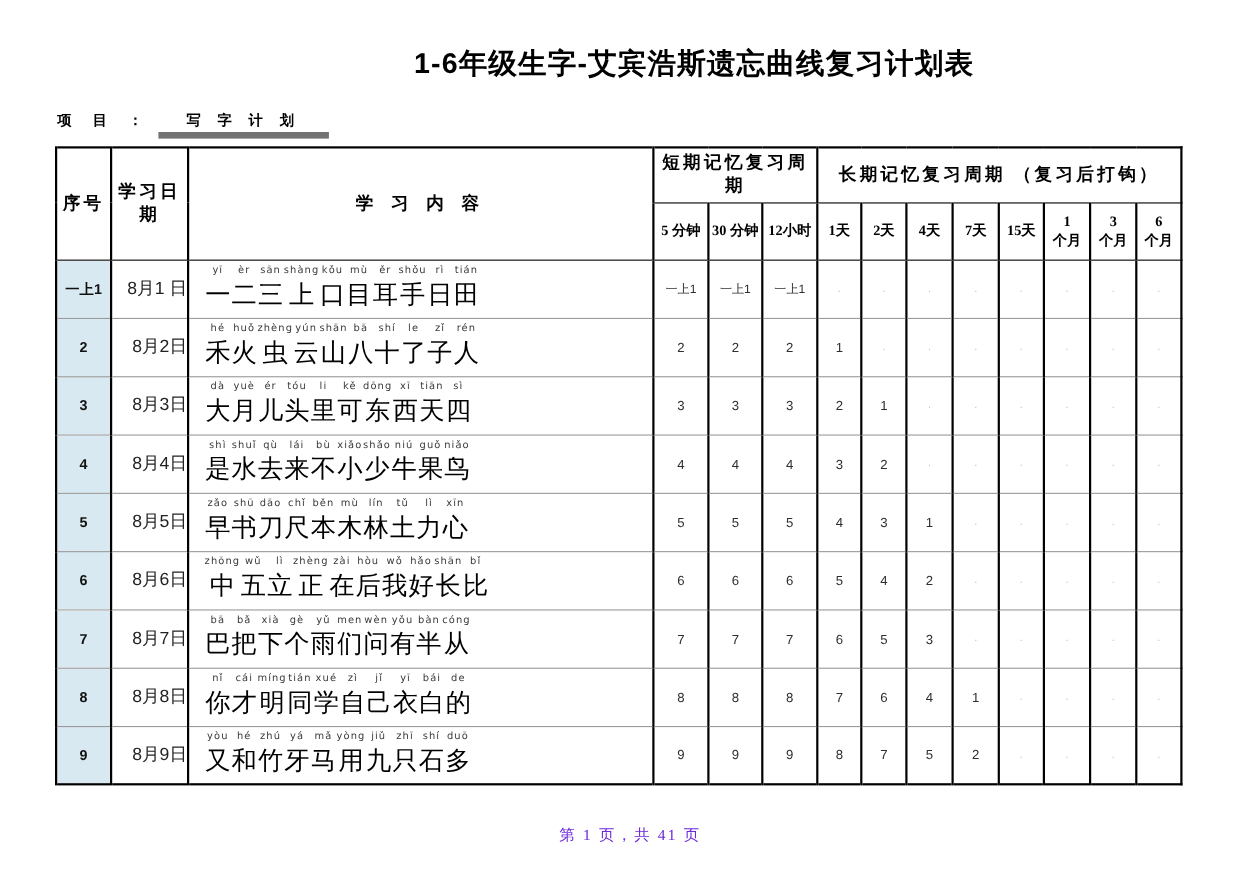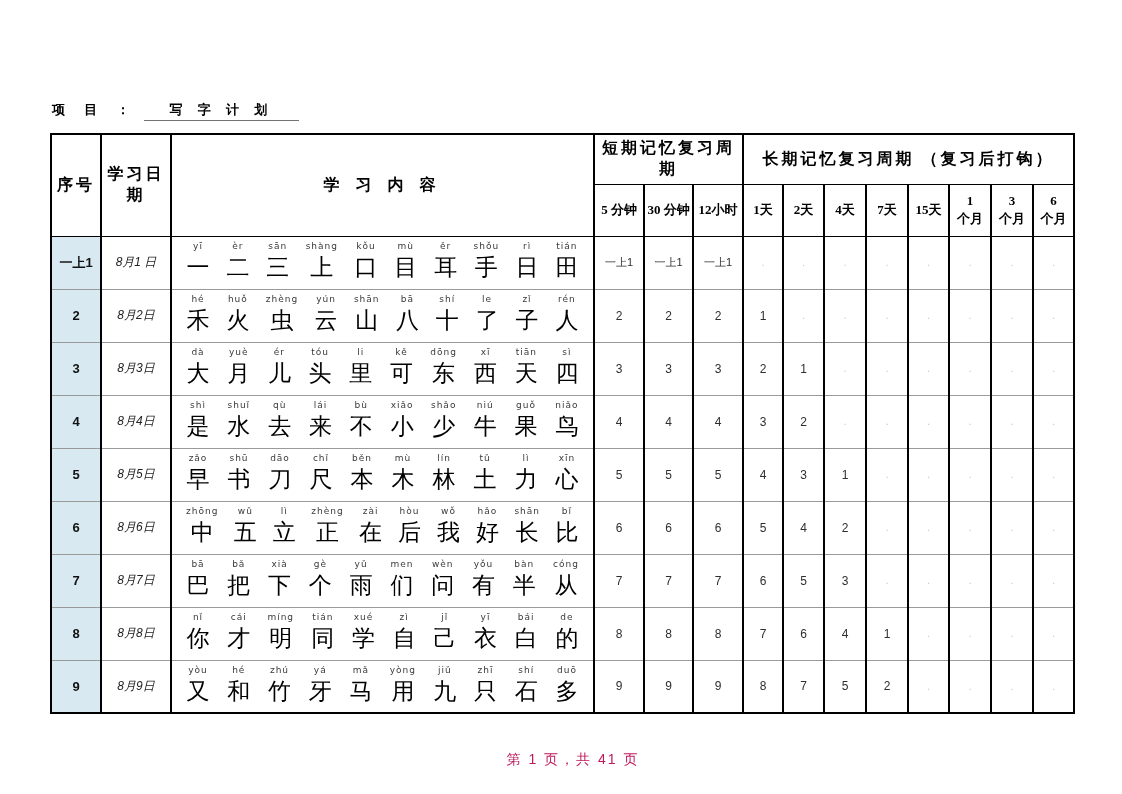--- a/index.html
+++ b/index.html
@@ -7,63 +7,64 @@
               font-family:"Liberation Sans", sans-serif; }
   .page { position:relative; width:1122px; height:794px; background:#fff; }
 
   .title { position:absolute; top:40px; left:0; width:100%; text-align:center;
            font-size:26px; font-weight:bold; color:#000; letter-spacing:1px;
            text-indent:140px; font-family:"Liberation Sans", sans-serif; }
 
   .project-line { position:absolute; top:101px; left:52px; font-size:13px; font-weight:bold;
                   color:#000; font-family:"Liberation Serif", serif; }
   .project-label { letter-spacing:8px; }
-  .project-value { display:inline-block; border-bottom:1px solid #737373; padding:0 26px 1px 26px;
+  .project-value { display:inline-block; border-bottom:6px solid #737373; padding:0 26px 1px 26px;
                    letter-spacing:6px; margin-left:6px; }
 
   table.plan { position:absolute; left:50px; top:133px; width:1023px;
                border-collapse:collapse; table-layout:fixed;
                border:2px solid #000; }
   th, td { border-left:2px solid #000; overflow:hidden; }
   thead th { font-family:"Liberation Serif", serif; font-weight:bold; color:#000;
              text-align:center; vertical-align:middle; background:#fff; }
   tr.h1 th { height:50px; font-size:16px; letter-spacing:3px; }
   tr.h2 th { height:52px; font-size:13px; border-top:1px solid #000; white-space:pre-line; line-height:1.35; }
   tr.h1 th.span-left { letter-spacing:6px;margin-top:24px; }
   tbody tr:first-child td, tbody tr:first-child th { border-top:1px solid #000; }
   tbody tr + tr td, tbody tr + tr th { border-top:1px solid #9a9a9a; }
   tbody tr { height:53px; }
 
   th.seq { background:#d8e9f1; font-family:"Liberation Sans", sans-serif;
            font-weight:bold; font-size:13px; color:#111; text-align:center; vertical-align:middle; }
-  td.date { font-size:12px; color:#222; text-align:center; vertical-align:middle;
-            font-family:"Liberation Sans", sans-serif;font-style:italic; }
+  td.date { font-size:16px; color:#222; text-align:right; vertical-align:middle;
+            font-family:"Liberation Sans", sans-serif; }
 
   td.content { vertical-align:middle; padding:2px 14px 4px 14px; }
-  .content-wrap { display:flex; justify-content:space-between; align-items:flex-end; width:100%; }
+  .content-wrap { display:flex; align-items:flex-end; width:100%; }
   .char-item { display:flex; flex-direction:column; align-items:center; min-width:24px; }
   .pinyin { font-size:9px; color:#3a3a3a; letter-spacing:1px; line-height:13px;
             font-family:"DejaVu Sans", sans-serif; white-space:nowrap; }
   .hanzi { font-size:23px; color:#000; line-height:30px;
            font-family:"Liberation Serif", serif; }
 
   td.mark { text-align:center; vertical-align:middle; font-size:12px; color:#2e2e2e;
             font-family:"Liberation Sans", sans-serif; }
   td.mark.seqlabel { font-size:11px; letter-spacing:0; }
   td.mark.empty { color:#c4c4c4; font-size:10px; }
 
   .footer { position:absolute; top:751px; left:0; width:100%; text-align:center;
-            font-size:14px; color:#be185d; letter-spacing:2px;
-            font-family:Liberation Sans, sans-serif;padding-left:24px; }
+            font-size:14px; color:#6d28d9; letter-spacing:2px;
+            font-family:Liberation Serif, serif;padding-left:24px; }
 </style>
 </head>
 <body>
 
 <div class="page">
 
+  <div class="title">1-6年级生字-艾宾浩斯遗忘曲线复习计划表</div>
 
   <div class="project-line">
     <span class="project-label">项 目 ：</span><span class="project-value">写 字 计 划</span>
   </div>
 
   <table class="plan">
     <colgroup>
       <col style="width:50px">
         <col style="width:70px">
         <col style="width:423px">

